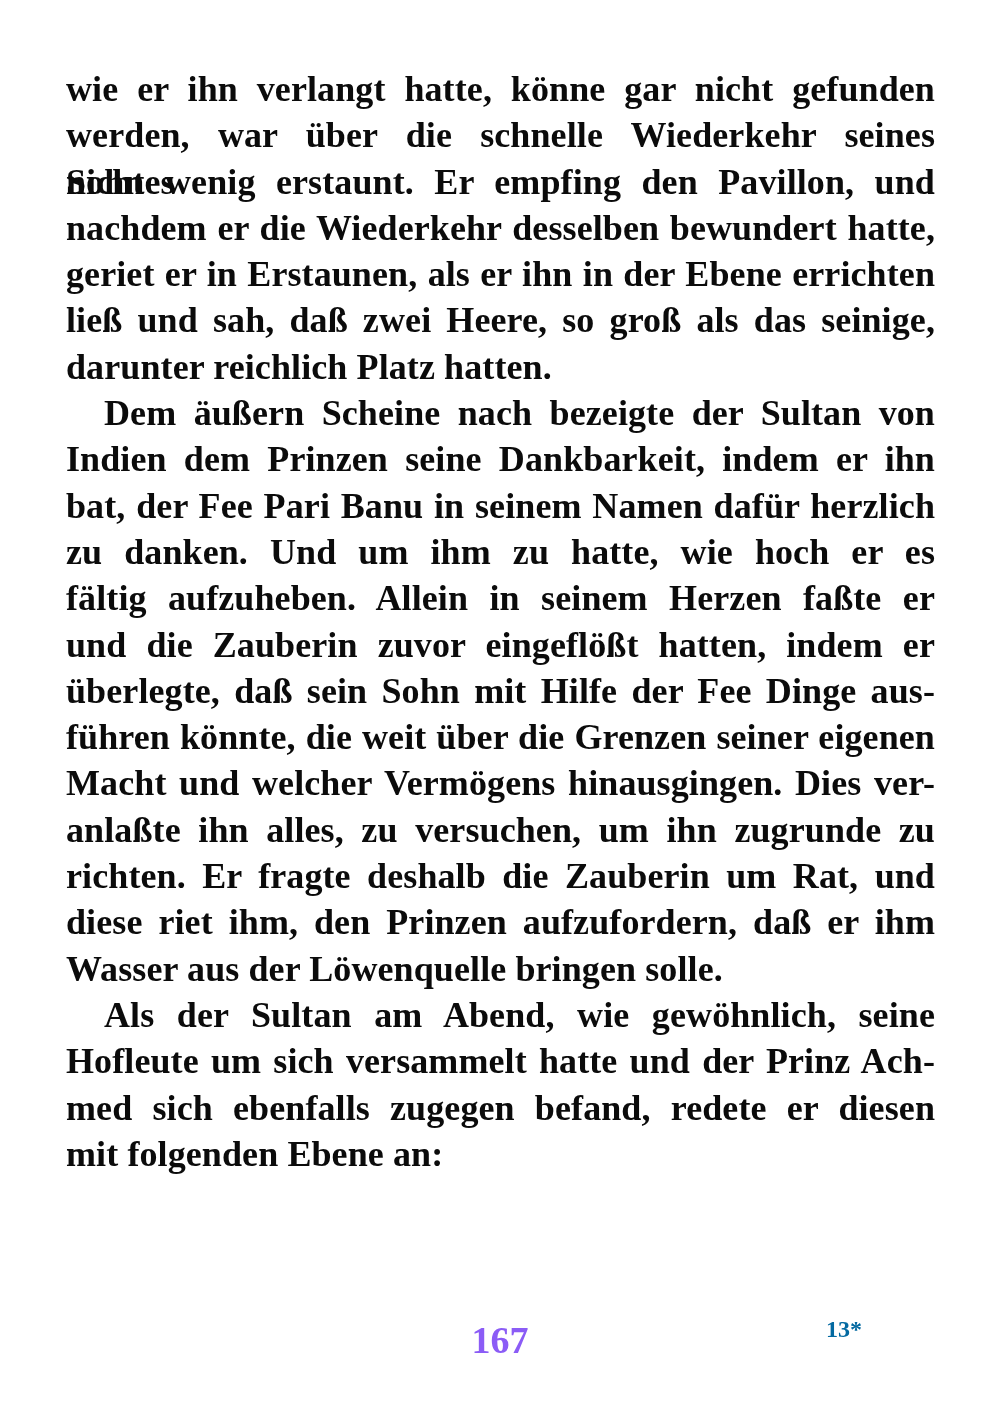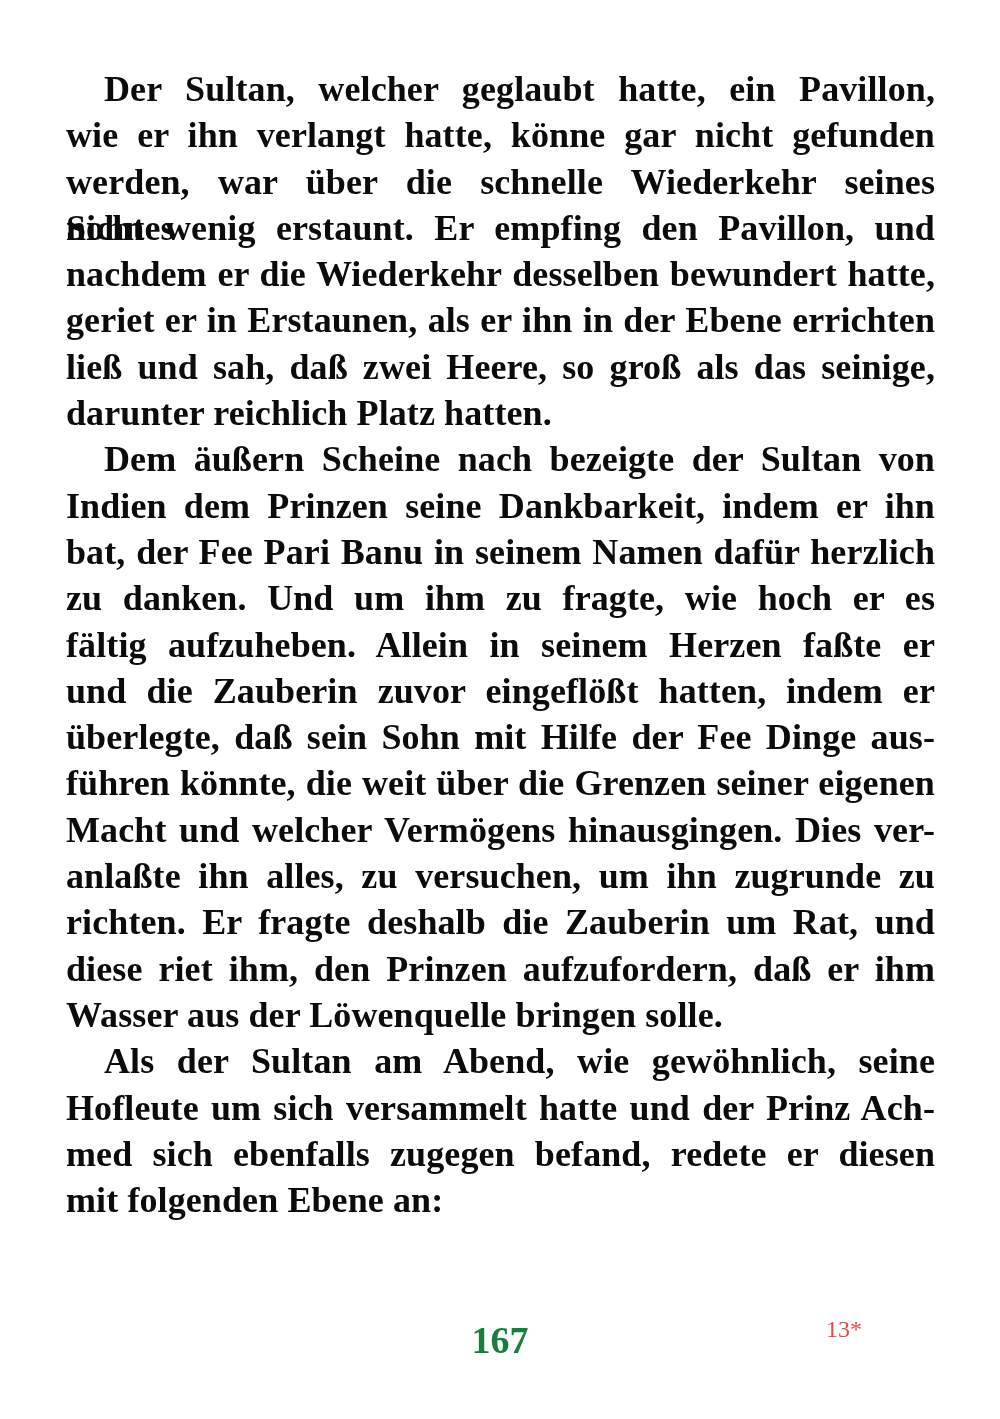--- a/index.html
+++ b/index.html
@@ -37,54 +37,53 @@
   }
   .ln.first { text-indent: 38px; }
   .ln.end { text-align-last: left; }
   .footer-pagenum {
     position: absolute;
     left: 0; right: 0;
     top: 1318px;
     text-align: center;
     font-size: 38px;
     font-weight: 700;
-    color: #15803d;
+    color: #8b5cf6;
   }
   .footer-sig {
     position: absolute;
     right: 138px;
     top: 1316px;
     font-size: 24px;
-    font-weight: 400;
-    color: #ef4444;
+    font-weight: 700;
+    color: #0369a1;
   }
 </style>
 </head>
 <body>
 
 <div class="page">
 
   <div class="text-block">
 
     <div class="paragraph">
-      <span class="ln first">Der Sultan, welcher geglaubt hatte, ein Pavillon,</span>
       <span class="ln">wie er ihn verlangt hatte, könne gar nicht gefunden</span>
       <span class="ln">werden, war über die schnelle Wiederkehr seines Sohnes</span>
       <span class="ln">nicht wenig erstaunt. Er empfing den Pavillon, und</span>
       <span class="ln">nachdem er die Wiederkehr desselben bewundert hatte,</span>
       <span class="ln">geriet er in Erstaunen, als er ihn in der Ebene errichten</span>
       <span class="ln">ließ und sah, daß zwei Heere, so groß als das seinige,</span>
       <span class="ln end">darunter reichlich Platz hatten.</span>
     </div>
 
     <div class="paragraph">
       <span class="ln first">Dem äußern Scheine nach bezeigte der Sultan von</span>
       <span class="ln">Indien dem Prinzen seine Dankbarkeit, indem er ihn</span>
       <span class="ln">bat, der Fee Pari Banu in seinem Namen dafür herzlich</span>
-      <span class="ln">zu danken. Und um ihm zu fragte, wie hoch er es</span>
+      <span class="ln">zu danken. Und um ihm zu hatte, wie hoch er es</span>
       <span class="ln">fältig aufzuheben. Allein in seinem Herzen faßte er</span>
       <span class="ln">und die Zauberin zuvor eingeflößt hatten, indem er</span>
       <span class="ln">überlegte, daß sein Sohn mit Hilfe der Fee Dinge aus-</span>
       <span class="ln">führen könnte, die weit über die Grenzen seiner eigenen</span>
       <span class="ln">Macht und welcher Vermögens hinausgingen. Dies ver-</span>
       <span class="ln">anlaßte ihn alles, zu versuchen, um ihn zugrunde zu</span>
       <span class="ln">richten. Er fragte deshalb die Zauberin um Rat, und</span>
       <span class="ln">diese riet ihm, den Prinzen aufzufordern, daß er ihm</span>
       <span class="ln end">Wasser aus der Löwenquelle bringen solle.</span>
     </div>

